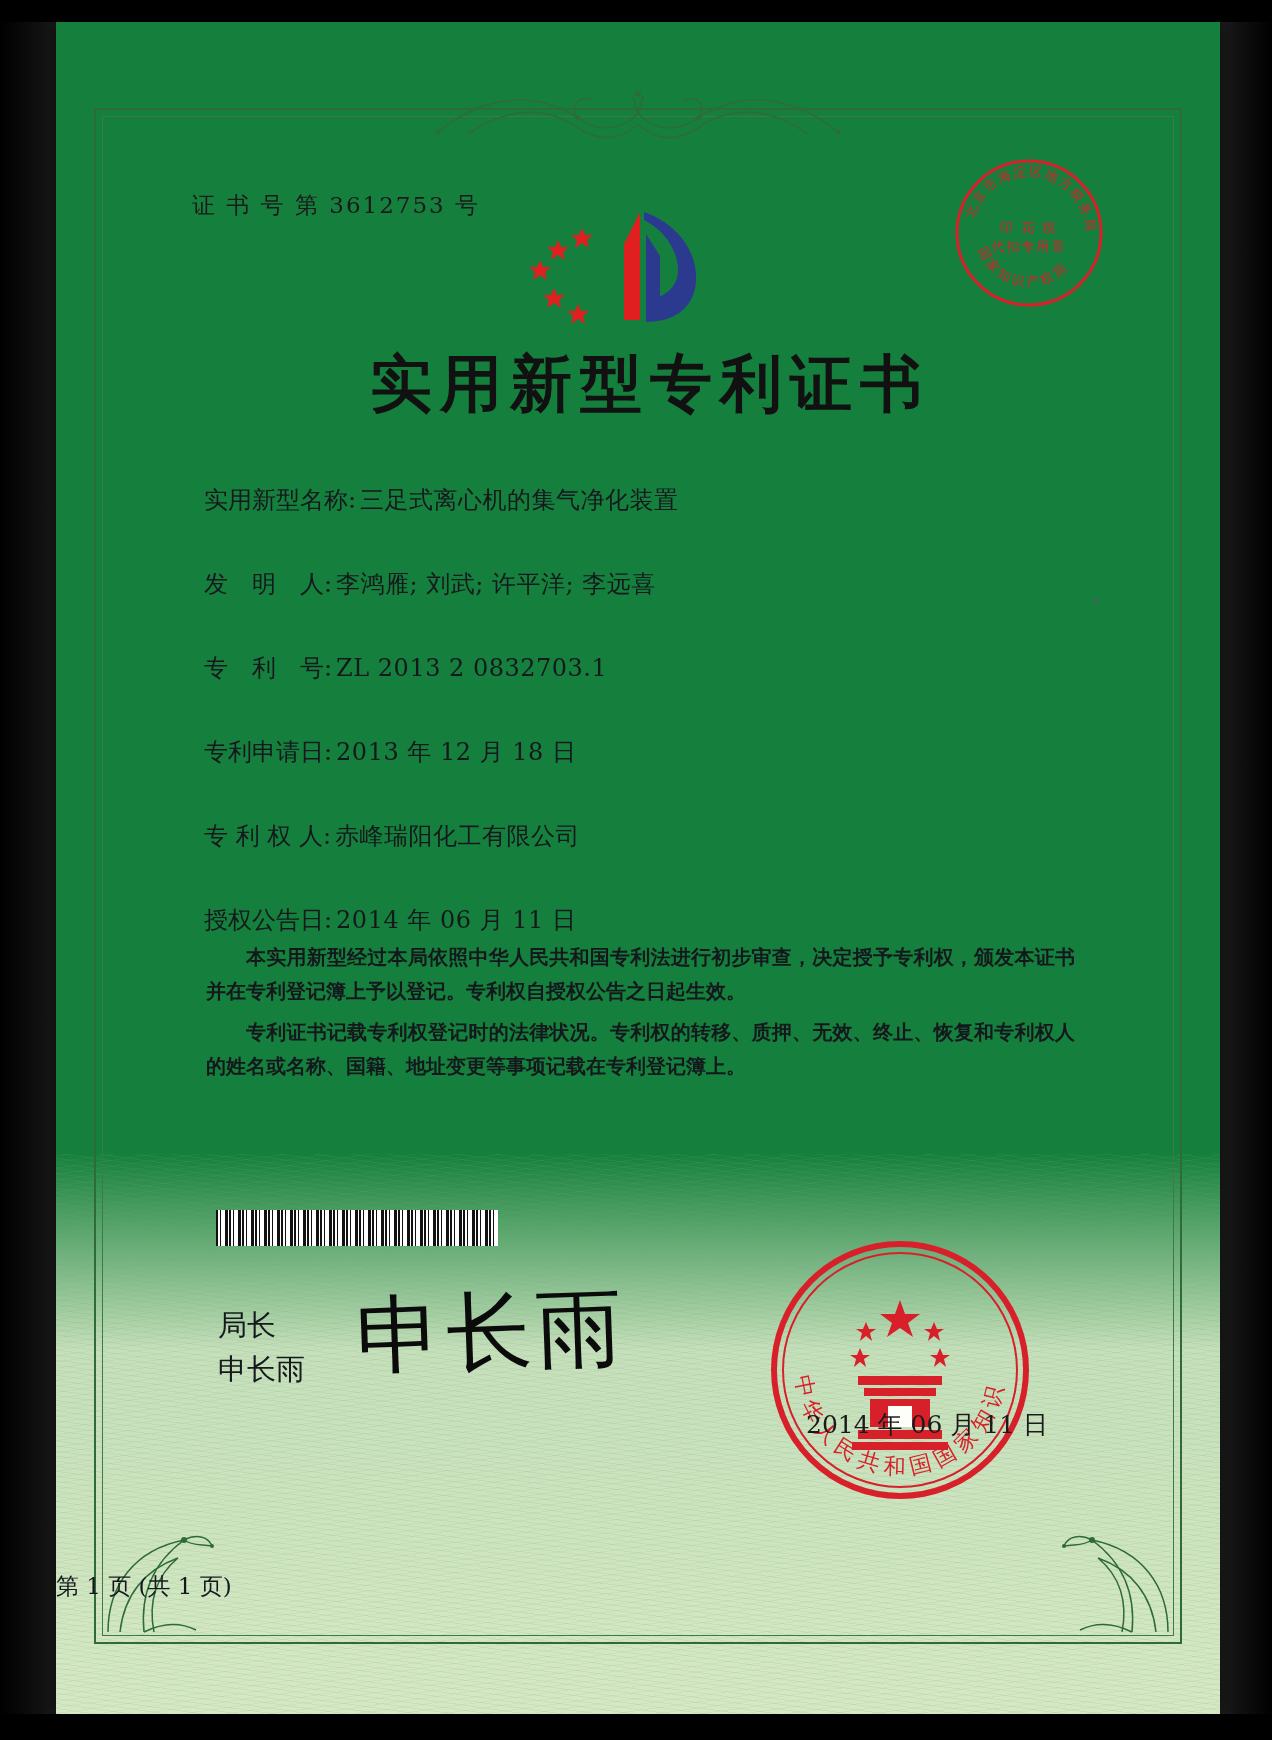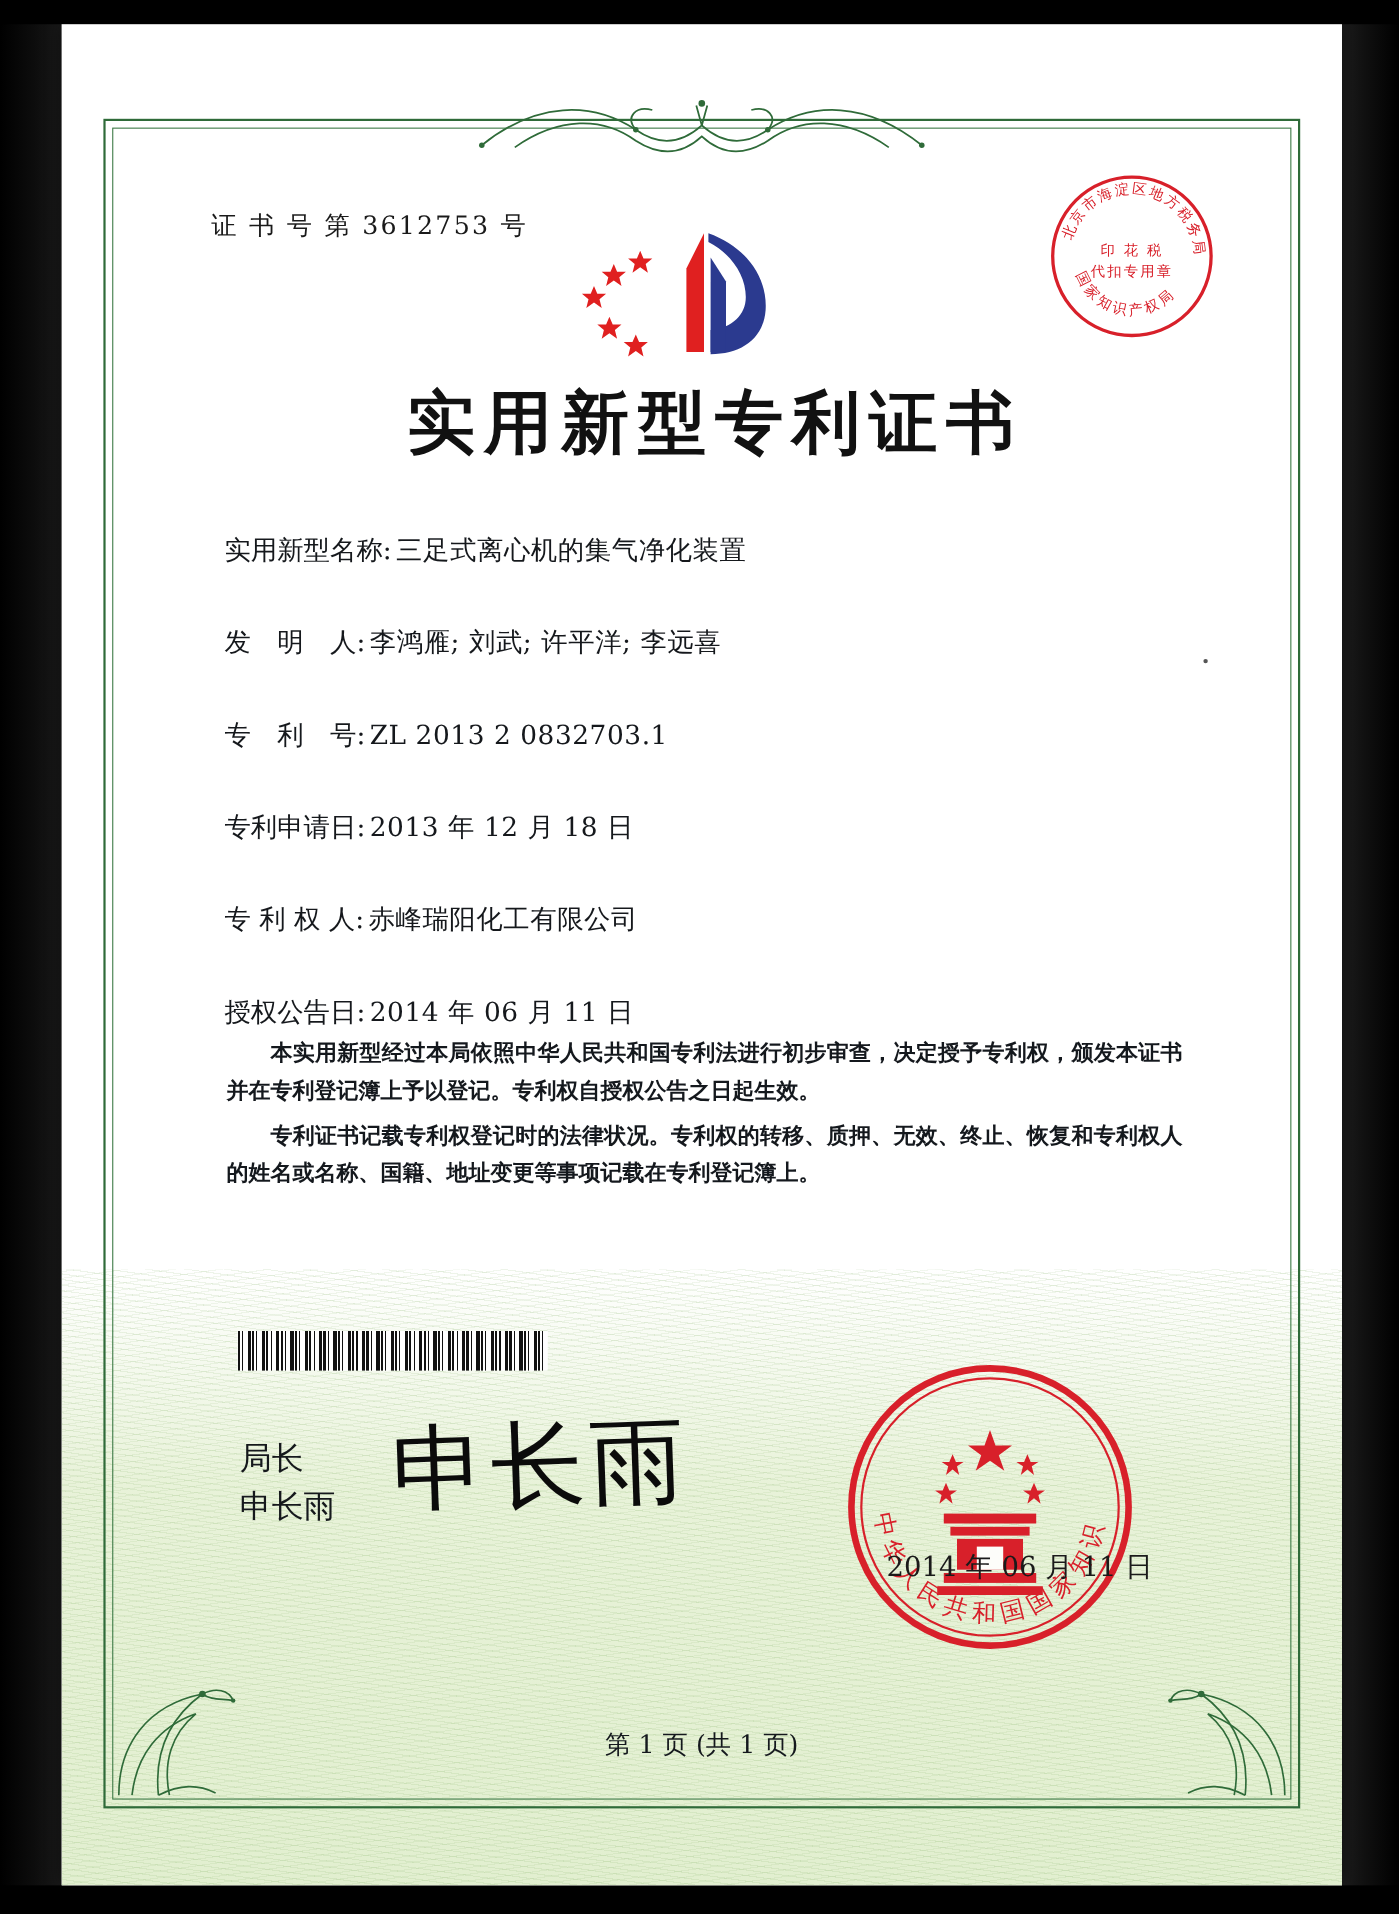--- a/index.html
+++ b/index.html
@@ -46,21 +46,21 @@
     background: #000;
   }
 
   
   .page {
     position: absolute;
     left: 56px;
     top: 22px;
     width: 1164px;
     height: 1692px;
-    background: #ffffff;
+    background: #15803d;
     box-shadow: 0 0 14px rgba(0,0,0,0.6);
     overflow: hidden;
   }
 
   
   .guilloche {
     position: absolute;
     left: 0; right: 0;
     bottom: 0;
     height: 560px;
@@ -254,21 +254,20 @@
     font-size: 25px;
     color: #1a1a1a;
     font-family: "DejaVu Serif", serif;
     z-index: 5;
   }
 
   .page-footer {
     position: absolute;
     left: 0; right: 0;
     bottom: 112px;
-    text-align: center;
     font-size: 23px;
     color: #14181d;
     font-family: "DejaVu Serif", serif;
   }
 
   
   .speck {
     position: absolute;
     right: 122px;
     top: 577px;

